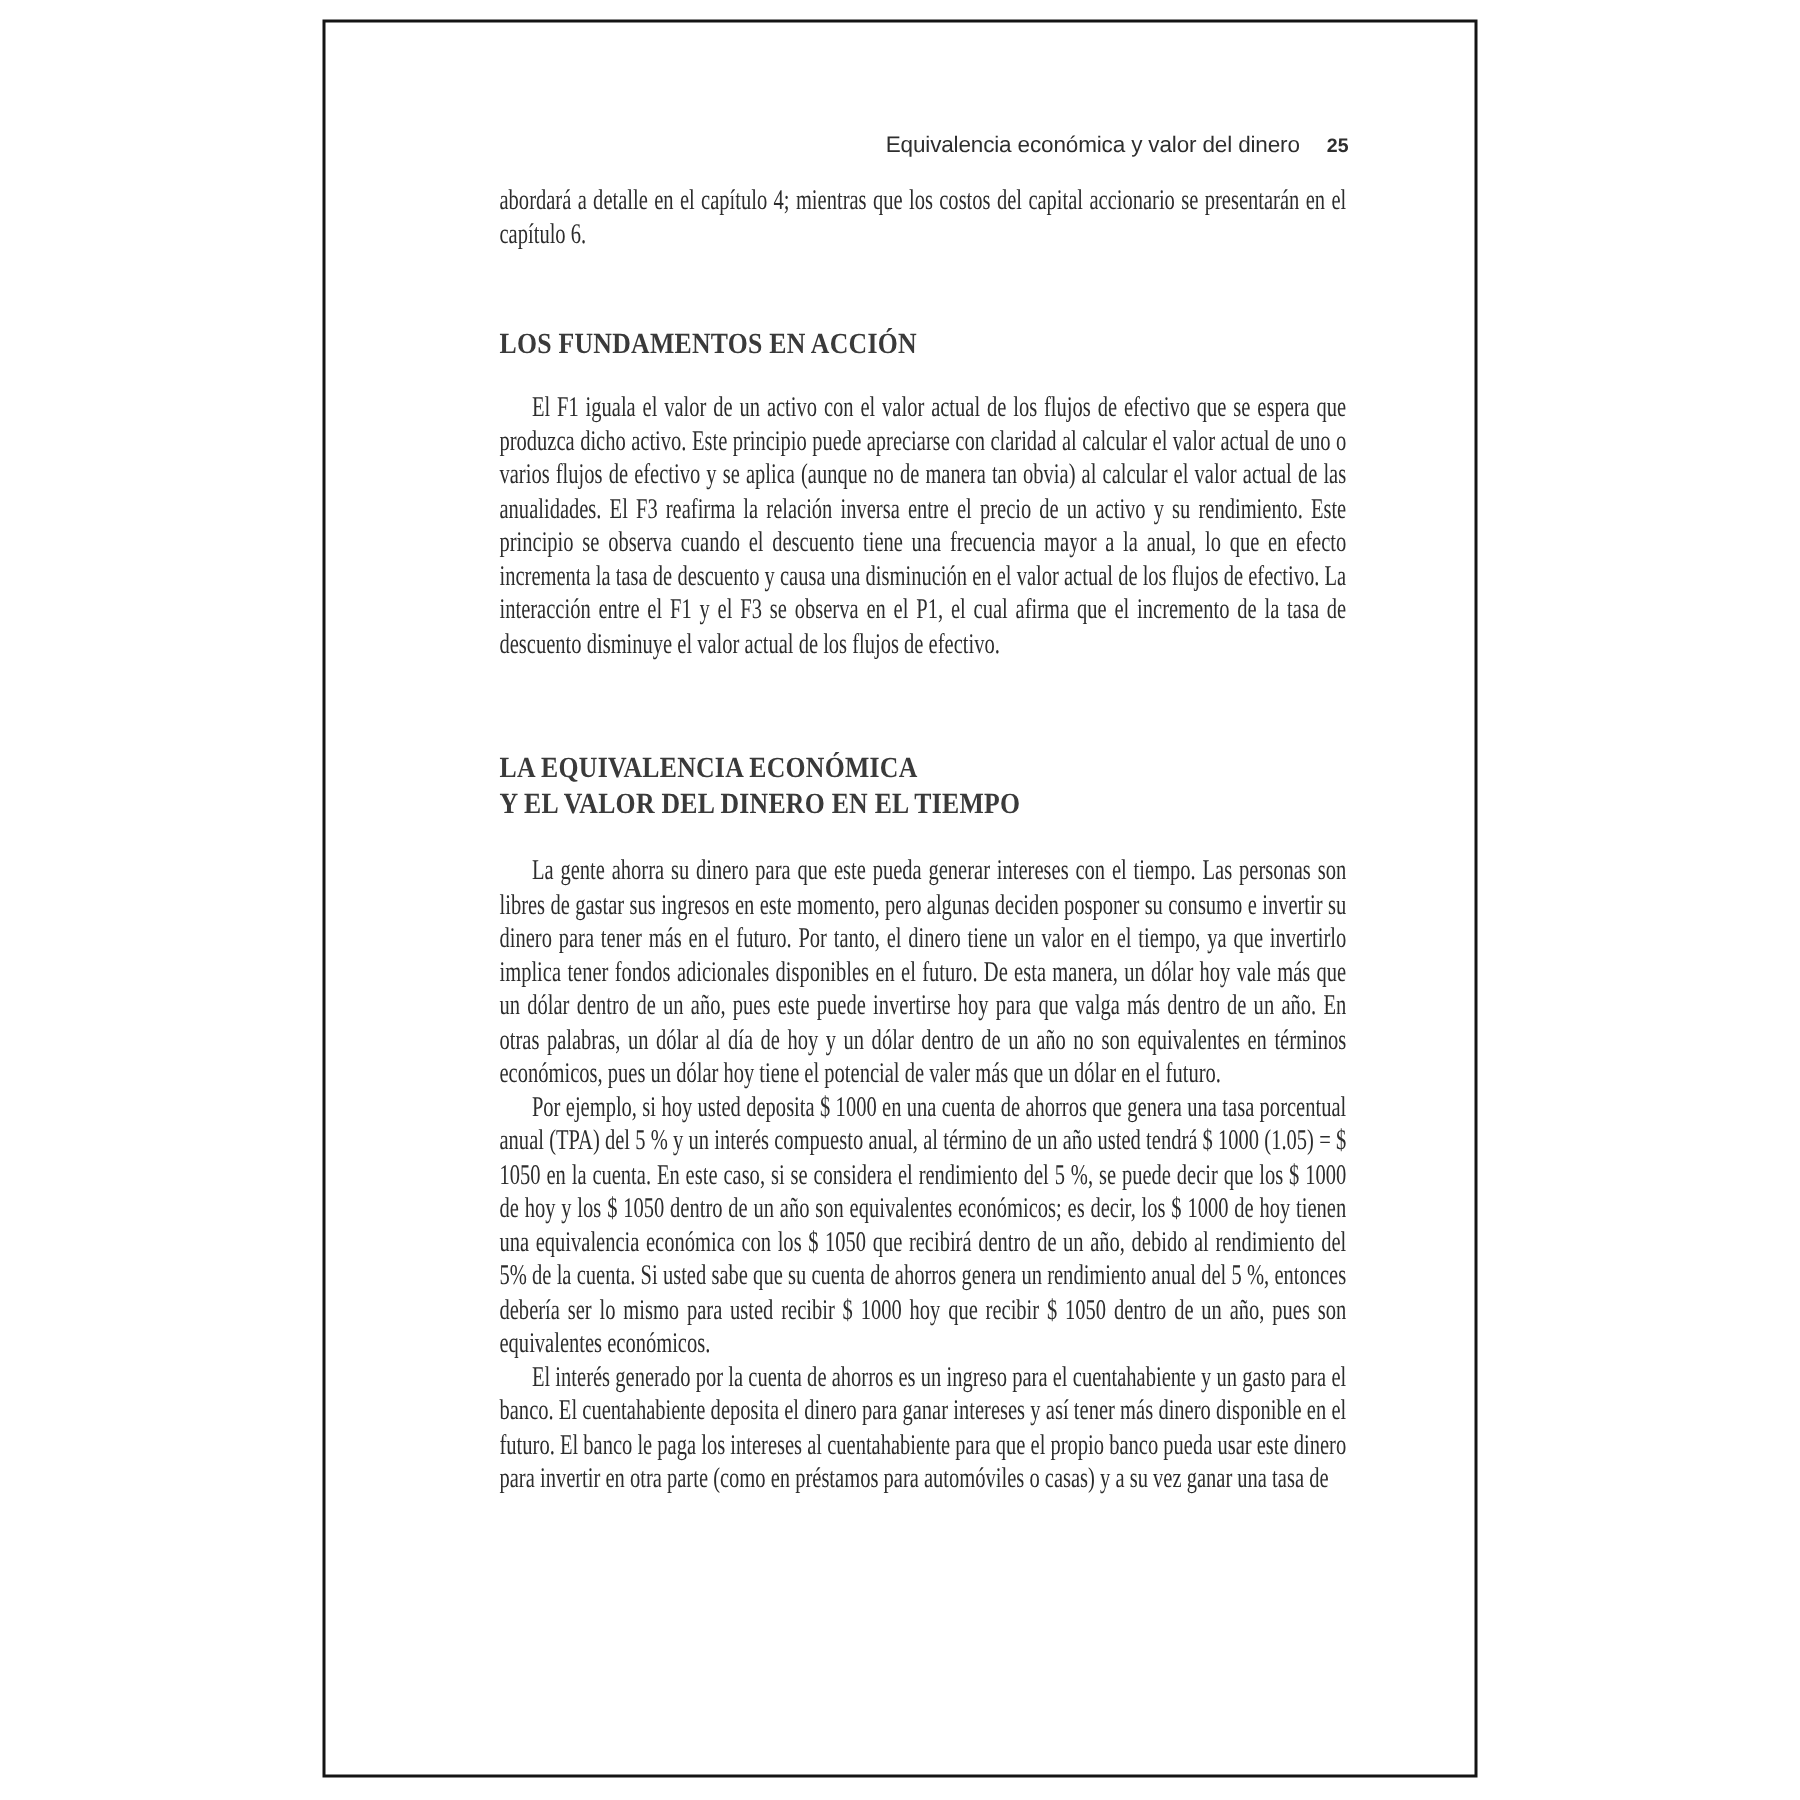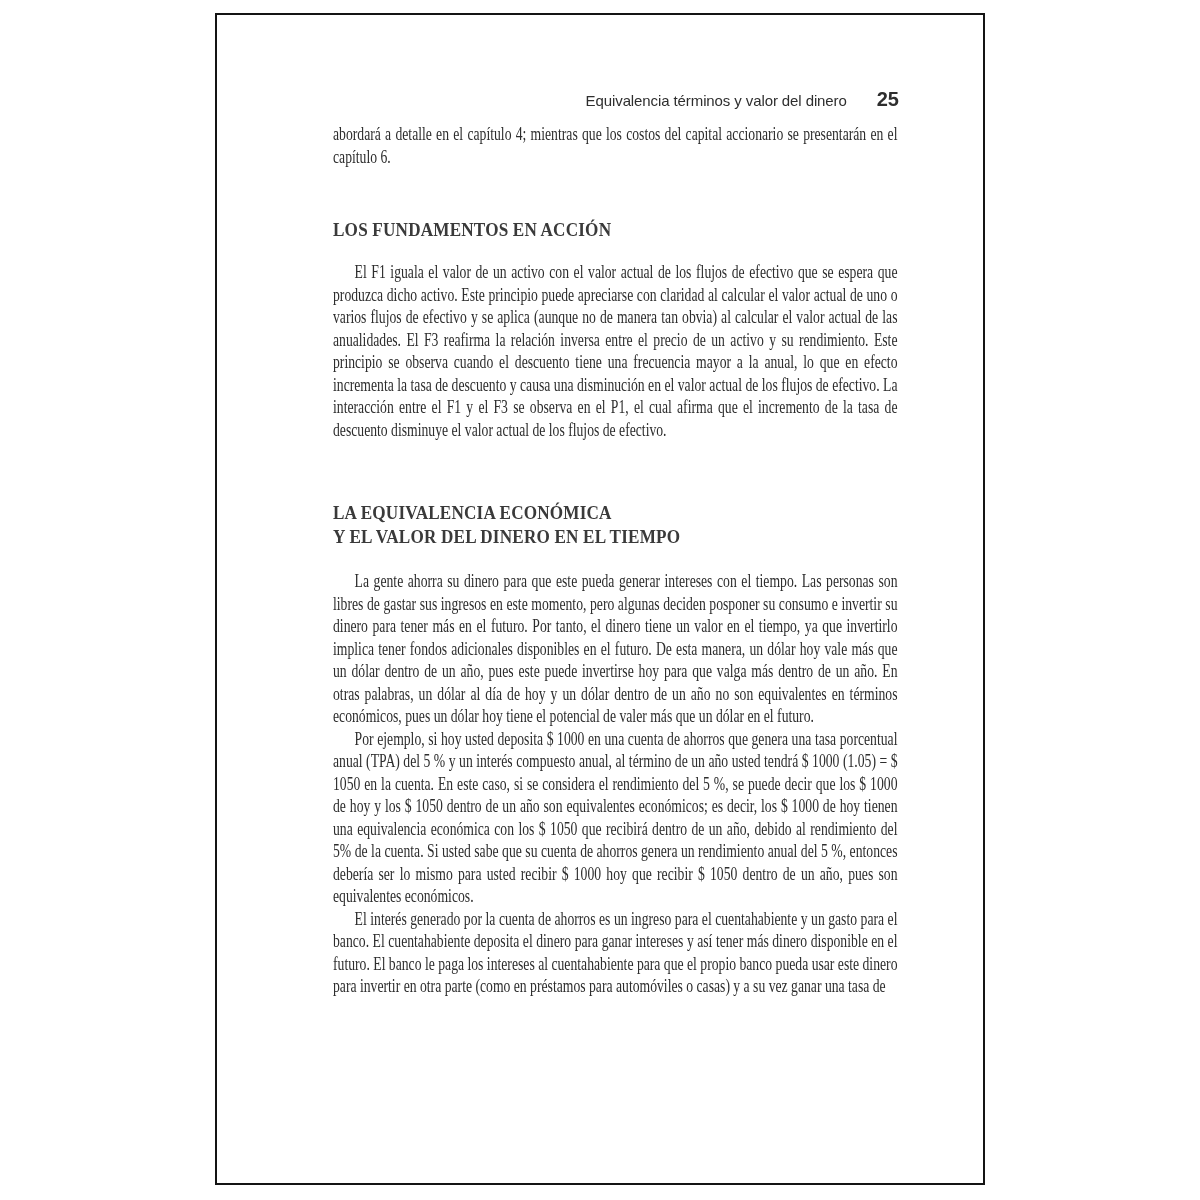--- a/index.html
+++ b/index.html
@@ -28,23 +28,23 @@
     text-align: right;
     font-family: "Liberation Sans", sans-serif;
     color: #2e2e2e;
     white-space: nowrap;
   }
   .rh-title {
     font-size: 15px;
     letter-spacing: -0.1px;
   }
   .rh-folio {
-    font-size: 20px;
+    font-size: 13px;
     font-weight: 700;
-    margin-left: 30px;
+    margin-left: 18px;
   }
   .body-text {
     position: absolute;
     left: 116px;
     width: 784px;
     transform: scaleX(0.72);
     transform-origin: 0 0;
     font-family: "Liberation Serif", serif;
     font-size: 19px;
     line-height: 22.5px;
@@ -75,21 +75,21 @@
   .h2-pos { top: 486px; }
   .hline  { display: block; }
 </style>
 </head>
 <body>
 
 <div class="canvas">
   <div class="page">
 
     <div class="running-header">
-      <span class="rh-title">Equivalencia términos y valor del dinero</span><span class="rh-folio">25</span>
+      <span class="rh-title">Equivalencia económica y valor del dinero</span><span class="rh-folio">25</span>
     </div>
 
     <p class="body-text intro-pos">abordará a detalle en el capítulo 4; mientras que los costos del capital accionario se presentarán en el capítulo 6.</p>
 
     <h2 class="heading h1-pos">LOS FUNDAMENTOS EN ACCIÓN</h2>
 
     <p class="body-text f1-pos indent">El F1 iguala el valor de un activo con el valor actual de los flujos de efectivo que se espera que produzca dicho activo. Este principio puede apreciarse con claridad al calcular el valor actual de uno o varios flujos de efectivo y se aplica (aunque no de manera tan obvia) al calcular el valor actual de las anualidades. El F3 reafirma la relación inversa entre el precio de un activo y su rendimiento. Este principio se observa cuando el descuento tiene una frecuencia mayor a la anual, lo que en efecto incrementa la tasa de descuento y causa una disminución en el valor actual de los flujos de efectivo. La interacción entre el F1 y el F3 se observa en el P1, el cual afirma que el incremento de la tasa de descuento disminuye el valor actual de los flujos de efectivo.</p>
 
     <h2 class="heading h2-pos">
       <span class="hline">LA EQUIVALENCIA ECONÓMICA</span>

